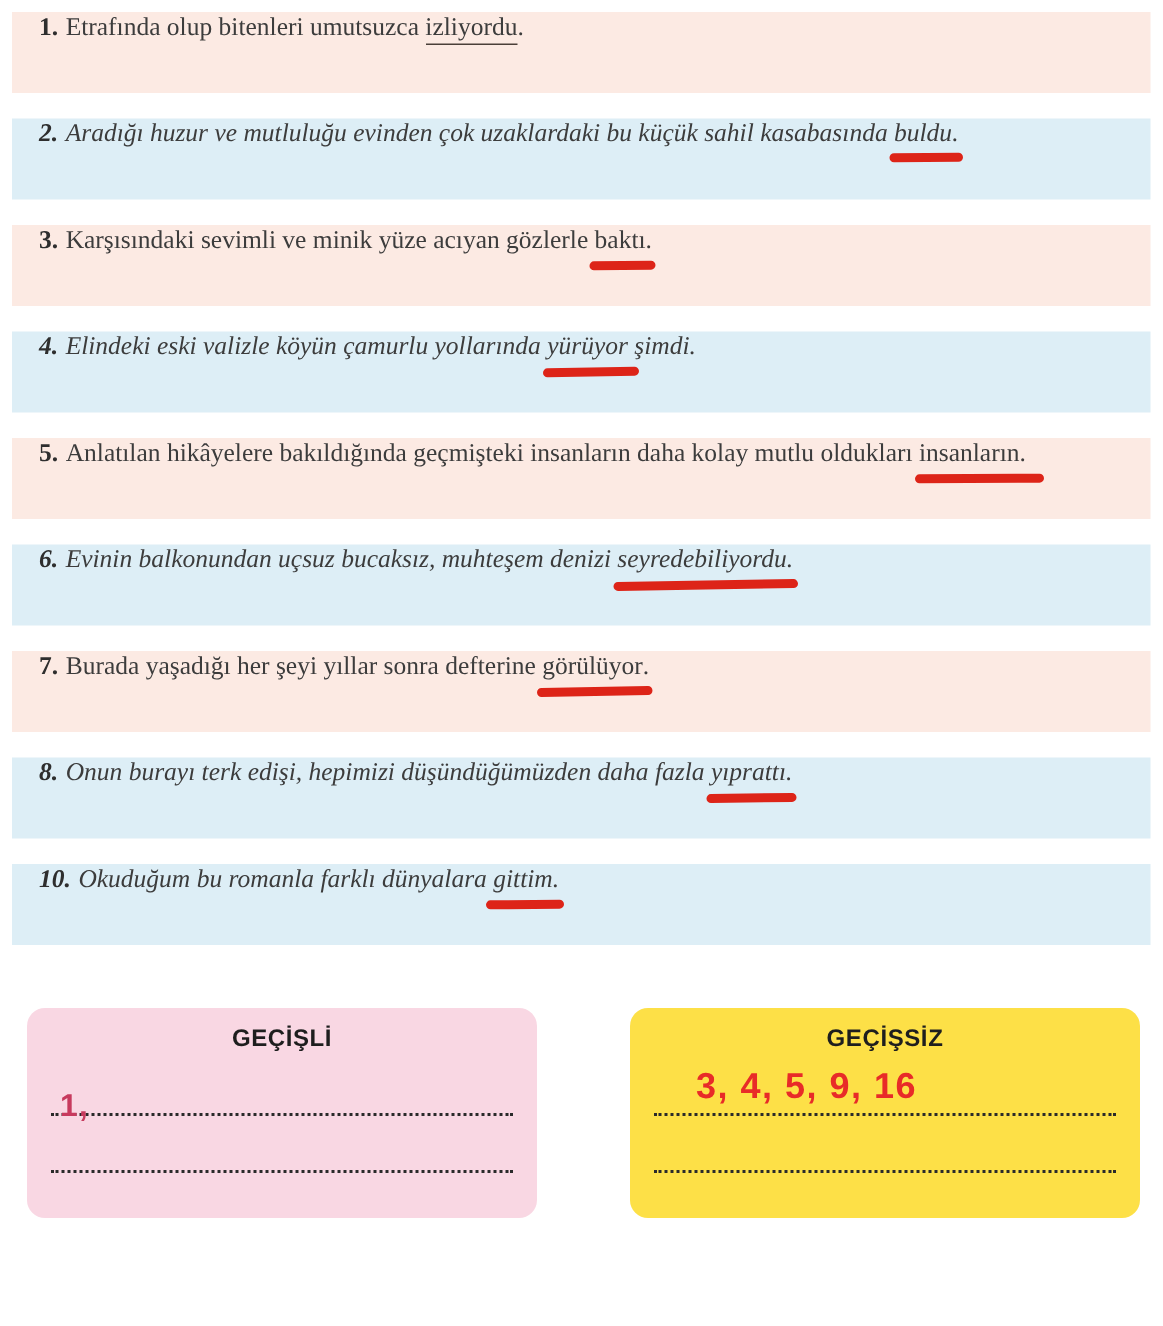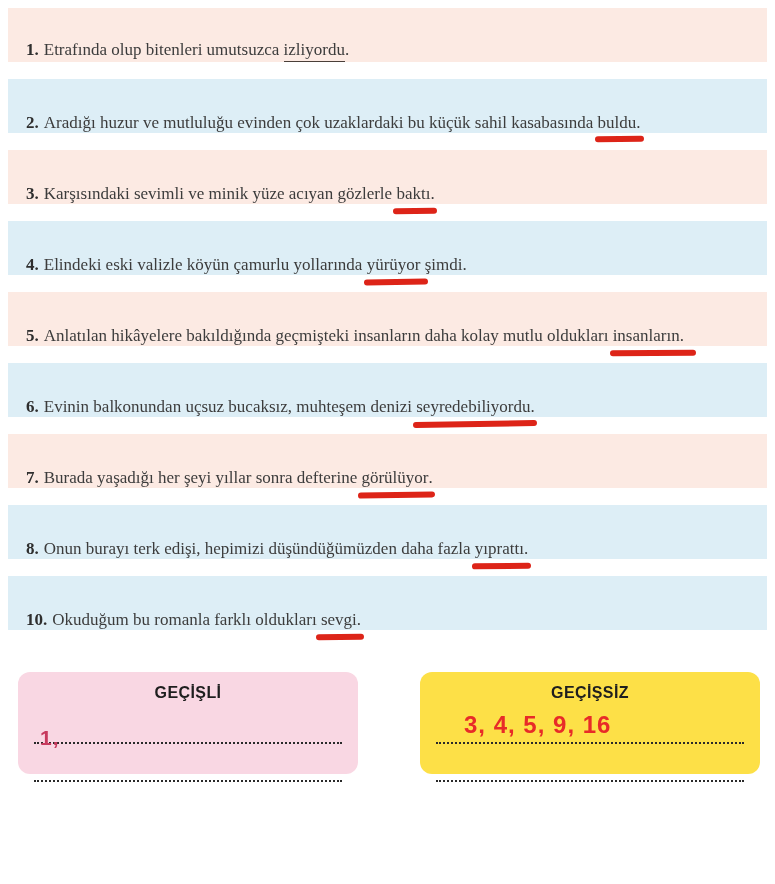--- a/index.html
+++ b/index.html
@@ -4,26 +4,26 @@
 <style>
   html,body{margin:0;padding:0;}
   body{
     width:775px;height:884px;background:#ffffff;
     font-family:"Liberation Serif", serif;
     overflow:hidden;position:relative;
   }
   .page{padding-top:8px;}
   .band{
     height:54px;margin:0 8px 17px 8px;
-    display:flex;align-items:flex-end;
+    display:flex;align-items:flex-start;
     padding:0 8px 0 18px;box-sizing:border-box;
     white-space:nowrap;overflow:visible;
   }
   .band.pink{background:#fceae3;}
-  .band.blue{background:#ddeef6;}
+  .band.blue{background:#ddeef6;font-style:italic;}
   .sent{
     margin:0;font-size:17px;color:#3c3c3c;line-height:1.2;
   }
   .num{font-weight:bold;color:#2e2e2e;margin-right:5px;}
   .verb{position:relative;display:inline-block;}
   .u-black{border-bottom:1.7px solid #4a3f39;padding-bottom:1px;}
   .stroke{
     position:absolute;left:-3px;right:-7px;bottom:-10px;height:6px;
     background:#dd2418;border-radius:3px;transform:rotate(-0.7deg);
   }
@@ -34,21 +34,21 @@
   .band:nth-of-type(7) .stroke{transform:rotate(-1.0deg);}
   .band:nth-of-type(8) .stroke{transform:rotate(-0.8deg);}
   .band:nth-of-type(9) .stroke{left:-5px;transform:rotate(-0.5deg);}
   .band:nth-of-type(10) .stroke{transform:rotate(-0.6deg);}
 
   .boxes{
     display:flex;justify-content:space-between;
     margin:42px 15px 0 18px;
   }
   .box{
-    width:340px;height:102px;border-radius:12px;
+    width:340px;height:140px;border-radius:12px;
     box-sizing:border-box;padding:12px 16px 0 16px;
   }
   .box.pinkbox{background:#f9d7e3;}
   .box.bluebox{background:#fde047;}
   .box-title{
     text-align:center;
     font-family:"Liberation Sans", sans-serif;
     font-weight:bold;font-size:16px;color:#1e1e1e;
     letter-spacing:0.4px;
   }
@@ -96,21 +96,21 @@
   <div class="band pink">
     <p class="sent"><b class="num">7.</b><span>Burada yaşadığı her şeyi yıllar sonra defterine </span><span class="verb"><span>görülüyor</span><i class="stroke"></i></span><span>.</span></p>
   </div>
 
   <div class="band blue">
     <p class="sent"><b class="num">8.</b><span>Onun burayı terk edişi, hepimizi düşündüğümüzden daha fazla </span><span class="verb"><span>yıprattı</span><i class="stroke"></i></span><span>.</span></p>
   </div>
 
 
   <div class="band blue">
-    <p class="sent"><b class="num">10.</b><span>Okuduğum bu romanla farklı oldukları </span><span class="verb"><span>sevgi</span><i class="stroke"></i></span><span>.</span></p>
+    <p class="sent"><b class="num">10.</b><span>Okuduğum bu romanla farklı dünyalara </span><span class="verb"><span>gittim</span><i class="stroke"></i></span><span>.</span></p>
   </div>
 
   <div class="boxes">
     <div class="box pinkbox">
       <div class="box-title">GEÇİŞLİ</div>
       <div class="line line1">
         <span class="ans a-first">1,</span>
       </div>
       <div class="line line2"></div>
     </div>

